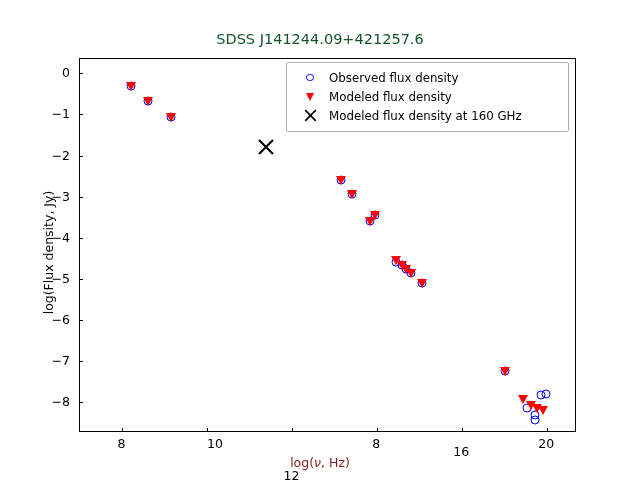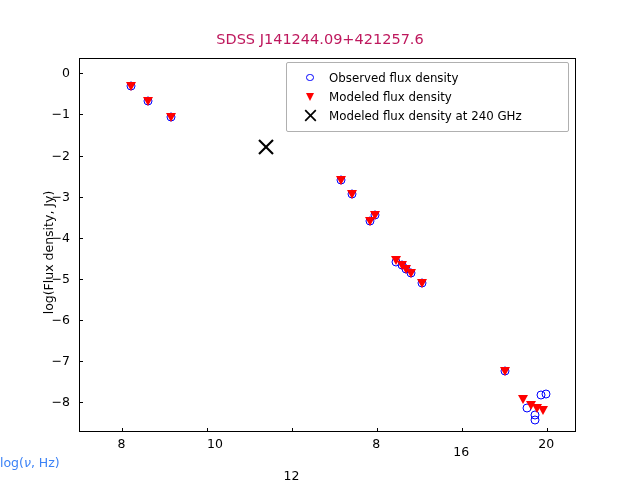--- a/index.html
+++ b/index.html
@@ -6,21 +6,21 @@
   body{
     width:640px;height:480px;background:#ffffff;
     font-family:"DejaVu Sans","Liberation Sans",sans-serif;
     overflow:hidden;
   }
   #figure{position:relative;width:640px;height:480px;background:#ffffff;}
 
   
   #chart-title{
     position:absolute;left:0;top:31px;width:640px;
-    text-align:center;font-size:14.5px;color:#be185d;
+    text-align:center;font-size:14.5px;color:#14532d;
     letter-spacing:0px;
   }
 
   
   #plot-area{
     position:absolute;left:79px;top:58px;width:497px;height:374px;
     border:1.1px solid #000000;box-sizing:border-box;background:transparent;
   }
 
   
@@ -32,22 +32,22 @@
   .ytick{position:absolute;left:-1px;width:4px;height:1px;background:#000;}
   .ytick-label{
     position:absolute;left:70px;font-size:12.5px;color:#000;
     transform:translateY(-50%);white-space:nowrap;text-align:right;
     width:0;display:flex;justify-content:flex-end;
   }
   .ytick-label span{display:block;white-space:nowrap;}
 
   
   #xlabel{
-    position:absolute;left:0;top:455px;width:640px;text-align:left;
-    font-size:12.5px;color:#3b82f6;
+    position:absolute;left:0;top:455px;width:640px;text-align:center;
+    font-size:12.5px;color:#7f1d1d;
   }
   #xlabel .nu{font-style:italic;}
   #ylabel{
     position:absolute;left:-82px;top:245px;width:260px;
     text-align:center;font-size:12.5px;color:#000;
     transform:rotate(-90deg);transform-origin:center center;
   }
 
   
   .pt{position:absolute;transform:translate(-50%,-50%);}
@@ -210,17 +210,17 @@
         </span>
       <span class="legend-text">Modeled flux density</span>
     </div>
     <div class="legend-row">
       <span class="legend-swatch">
         <svg width="15" height="15" viewBox="0 0 15 15">
             <line x1="2.2" y1="2.2" x2="12.8" y2="12.8" stroke="#000" stroke-width="1.7"></line>
             <line x1="12.8" y1="2.2" x2="2.2" y2="12.8" stroke="#000" stroke-width="1.7"></line>
           </svg>
       </span>
-      <span class="legend-text">Modeled flux density at 240 GHz</span>
+      <span class="legend-text">Modeled flux density at 160 GHz</span>
     </div>
   </div>
 
 </div>
 
 </body></html>

